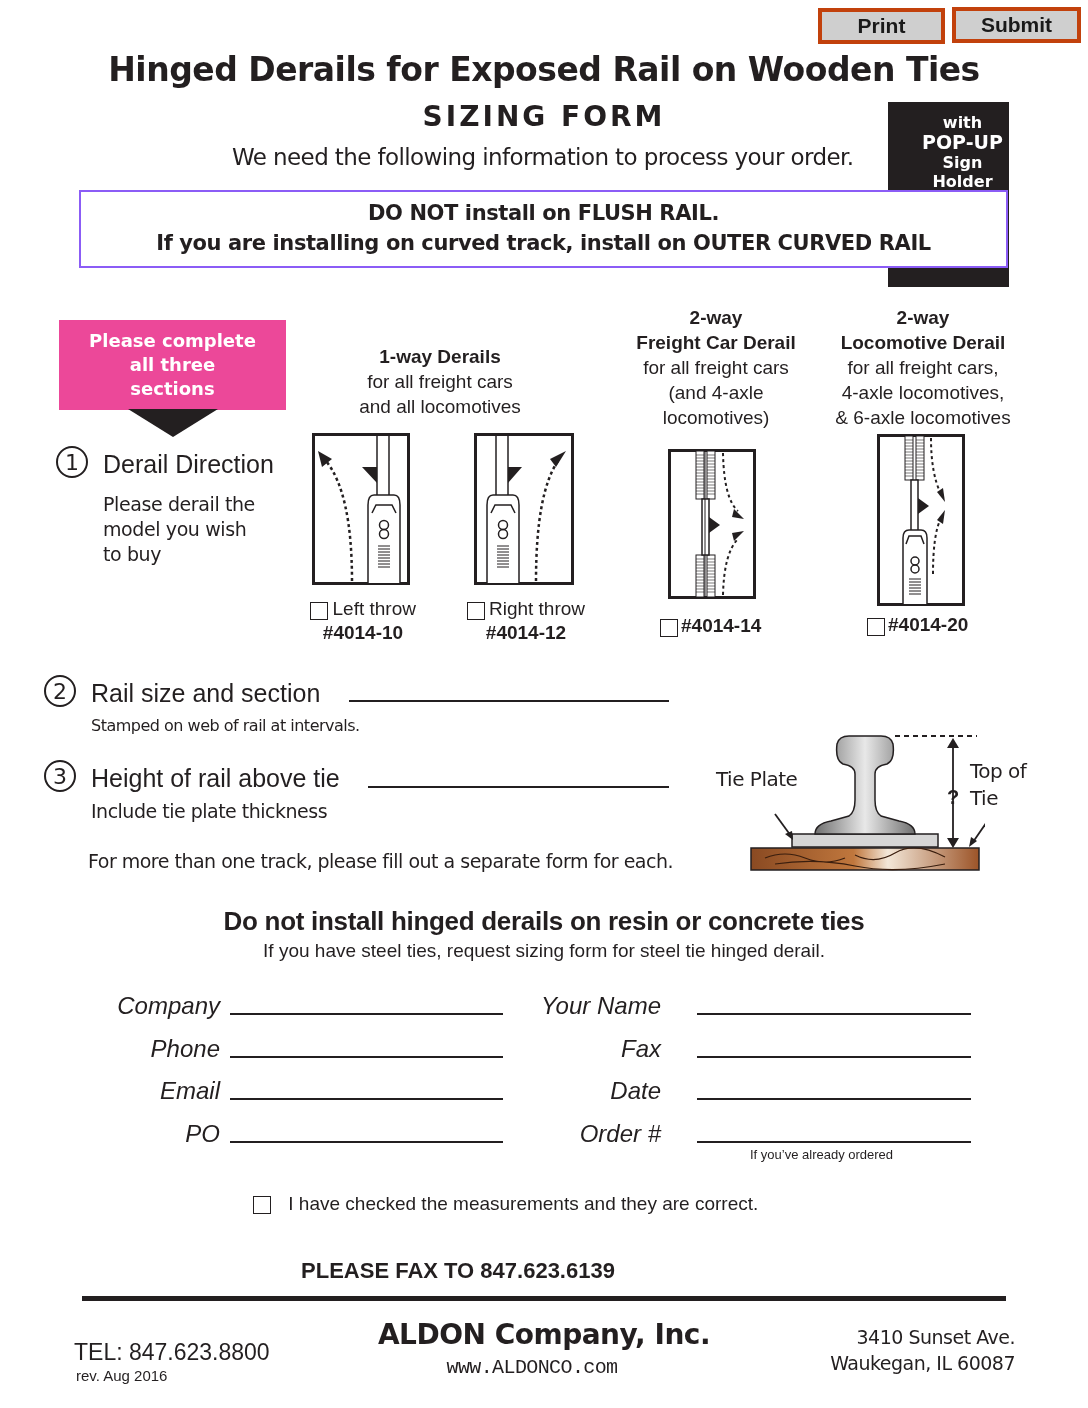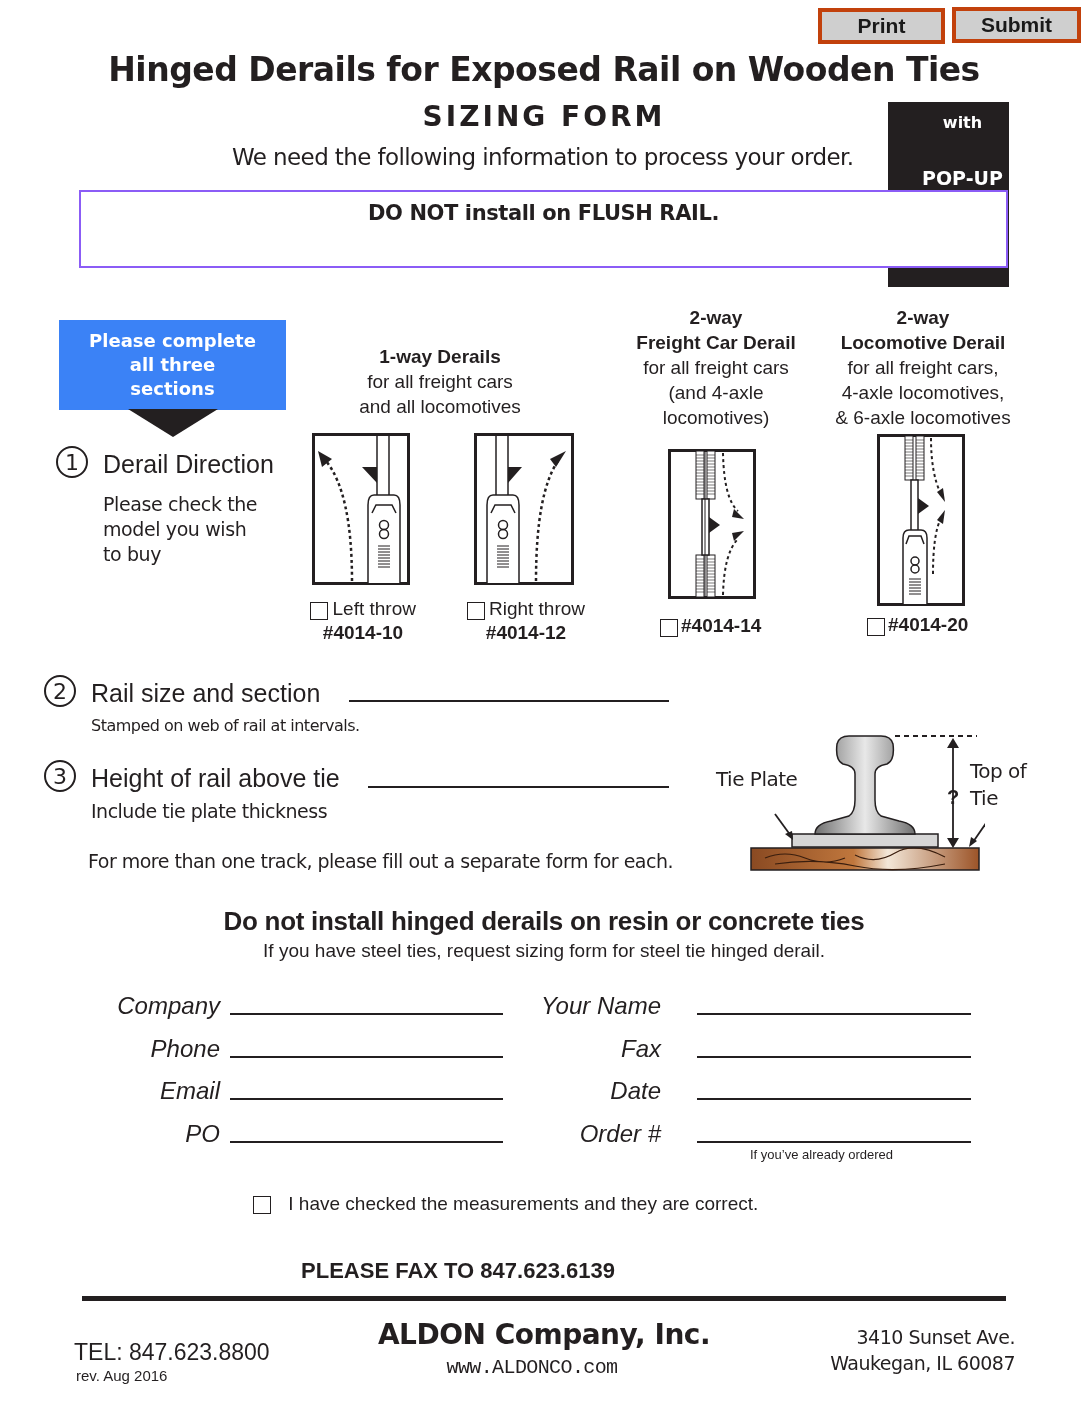--- a/index.html
+++ b/index.html
@@ -10,21 +10,21 @@
     position: absolute; background: #cfcfcf; border: 4px solid #c2410c;
     font-family: "Liberation Sans", sans-serif; font-weight: bold; font-size: 21px;
     color: #1a1a1a; display: flex; align-items: center; justify-content: center; cursor: pointer;
   }
   .title { left: 0; width: 1088px; top: 50px; text-align: center; font-family: "DejaVu Sans", sans-serif; font-weight: bold; font-size: 33px; letter-spacing: -0.5px; }
   .subtitle { left: 0; width: 1088px; top: 100px; text-align: center; font-family: "DejaVu Sans", sans-serif; font-weight: bold; font-size: 28px; letter-spacing: 3px; }
   .intro { left: 232px; top: 144px; font-size: 23px; font-family: "DejaVu Sans", sans-serif; font-weight: normal; letter-spacing: -0.6px; }
   .popup-badge { left: 888px; top: 102px; width: 121px; height: 185px; background: #231f20; }
   .popup-text { left: 888px; top: 114px; width: 121px; text-align: center; color: #fff; font-family: "DejaVu Sans", sans-serif; font-weight: bold; line-height: 1.15; padding-left: 28px; }
   .warn-box { left: 79px; top: 190px; width: 929px; height: 78px; border: 2px solid #8b5cf6; background: #fff; text-align: center; font-family: "DejaVu Sans", sans-serif; font-weight: bold; font-size: 21px; letter-spacing: -0.4px; line-height: 30px; padding-top: 6px; }
-  .callout { left: 59px; top: 320px; width: 227px; height: 90px; background: #3b82f6; color: #fff; text-align: center; font-family: "DejaVu Sans", sans-serif; font-weight: bold; font-size: 18px; line-height: 24px; padding-top: 9px; }
+  .callout { left: 59px; top: 320px; width: 227px; height: 90px; background: #ec4899; color: #fff; text-align: center; font-family: "DejaVu Sans", sans-serif; font-weight: bold; font-size: 18px; line-height: 24px; padding-top: 9px; }
   .callout-tip { left: 128px; top: 409px; width: 0; height: 0; border-left: 45px solid transparent; border-right: 45px solid transparent; border-top: 28px solid #231f20; }
   .num-circle { width: 32px; height: 32px; border: 2px solid #231f20; border-radius: 50%; display: flex; align-items: center; justify-content: center; font-size: 22px; font-family: "DejaVu Sans", sans-serif; }
   .sec-title { font-size: 25px; font-family: "Liberation Sans", sans-serif; }
   .sec-note { font-size: 19px; font-family: "DejaVu Sans", sans-serif; letter-spacing: -0.4px; line-height: 25px; }
   .col-head { text-align: center; font-size: 19px; line-height: 25px; }
   .cb { display: inline-block; width: 18px; height: 18px; border: 1.5px solid #231f20; vertical-align: middle; background: #fff; cursor: pointer; }
   .opt-label { font-size: 19px; }
   .opt-code { font-size: 19px; font-weight: bold; }
   .line { border-bottom: 2px solid #231f20; position: absolute; height: 0; }
   .flabel { font-size: 24px; text-align: right; font-style: italic; }
@@ -36,39 +36,40 @@
 <div class="btn" style="left:818px;top:8px;width:127px;height:36px;">Print</div>
 <div class="btn" style="left:952px;top:7px;width:129px;height:36px;">Submit</div>
 
 <div class="abs title">Hinged Derails for Exposed Rail on Wooden Ties</div>
 <div class="abs subtitle">SIZING FORM</div>
 <div class="abs intro">We need the following information to process your order.</div>
 
 <div class="abs popup-badge"></div>
 <div class="abs popup-text">
   <div style="font-size:16px;">with</div>
-  <div style="font-size:19px;margin-top:36px;">POP-UP</div>
+  <div style="font-size:19px;">POP-UP</div>
   <div style="font-size:16px;">Sign Holder</div>
 </div>
 
 <div class="abs warn-box">
   <div>DO NOT install on FLUSH RAIL.</div>
+  <div>If you are installing on curved track, install on OUTER CURVED RAIL</div>
 </div>
 
 <div class="abs callout">
   <div>Please complete</div>
   <div>all three</div>
   <div>sections</div>
 </div>
 <div class="abs callout-tip"></div>
 
 <div class="abs num-circle" style="left:56px;top:446px;">1</div>
 <div class="abs sec-title" style="left:103px;top:450px;">Derail Direction</div>
 <div class="abs sec-note" style="left:103px;top:492px;">
-  <div>Please check the</div>
+  <div>Please derail the</div>
   <div>model you wish</div>
   <div>to buy</div>
 </div>
 
 <div class="abs col-head" style="left:330px;top:344px;width:220px;">
   <div style="font-weight:bold;">1-way Derails</div>
   <div>for all freight cars</div>
   <div>and all locomotives</div>
 </div>
 <div class="abs col-head" style="left:616px;top:305px;width:200px;">

